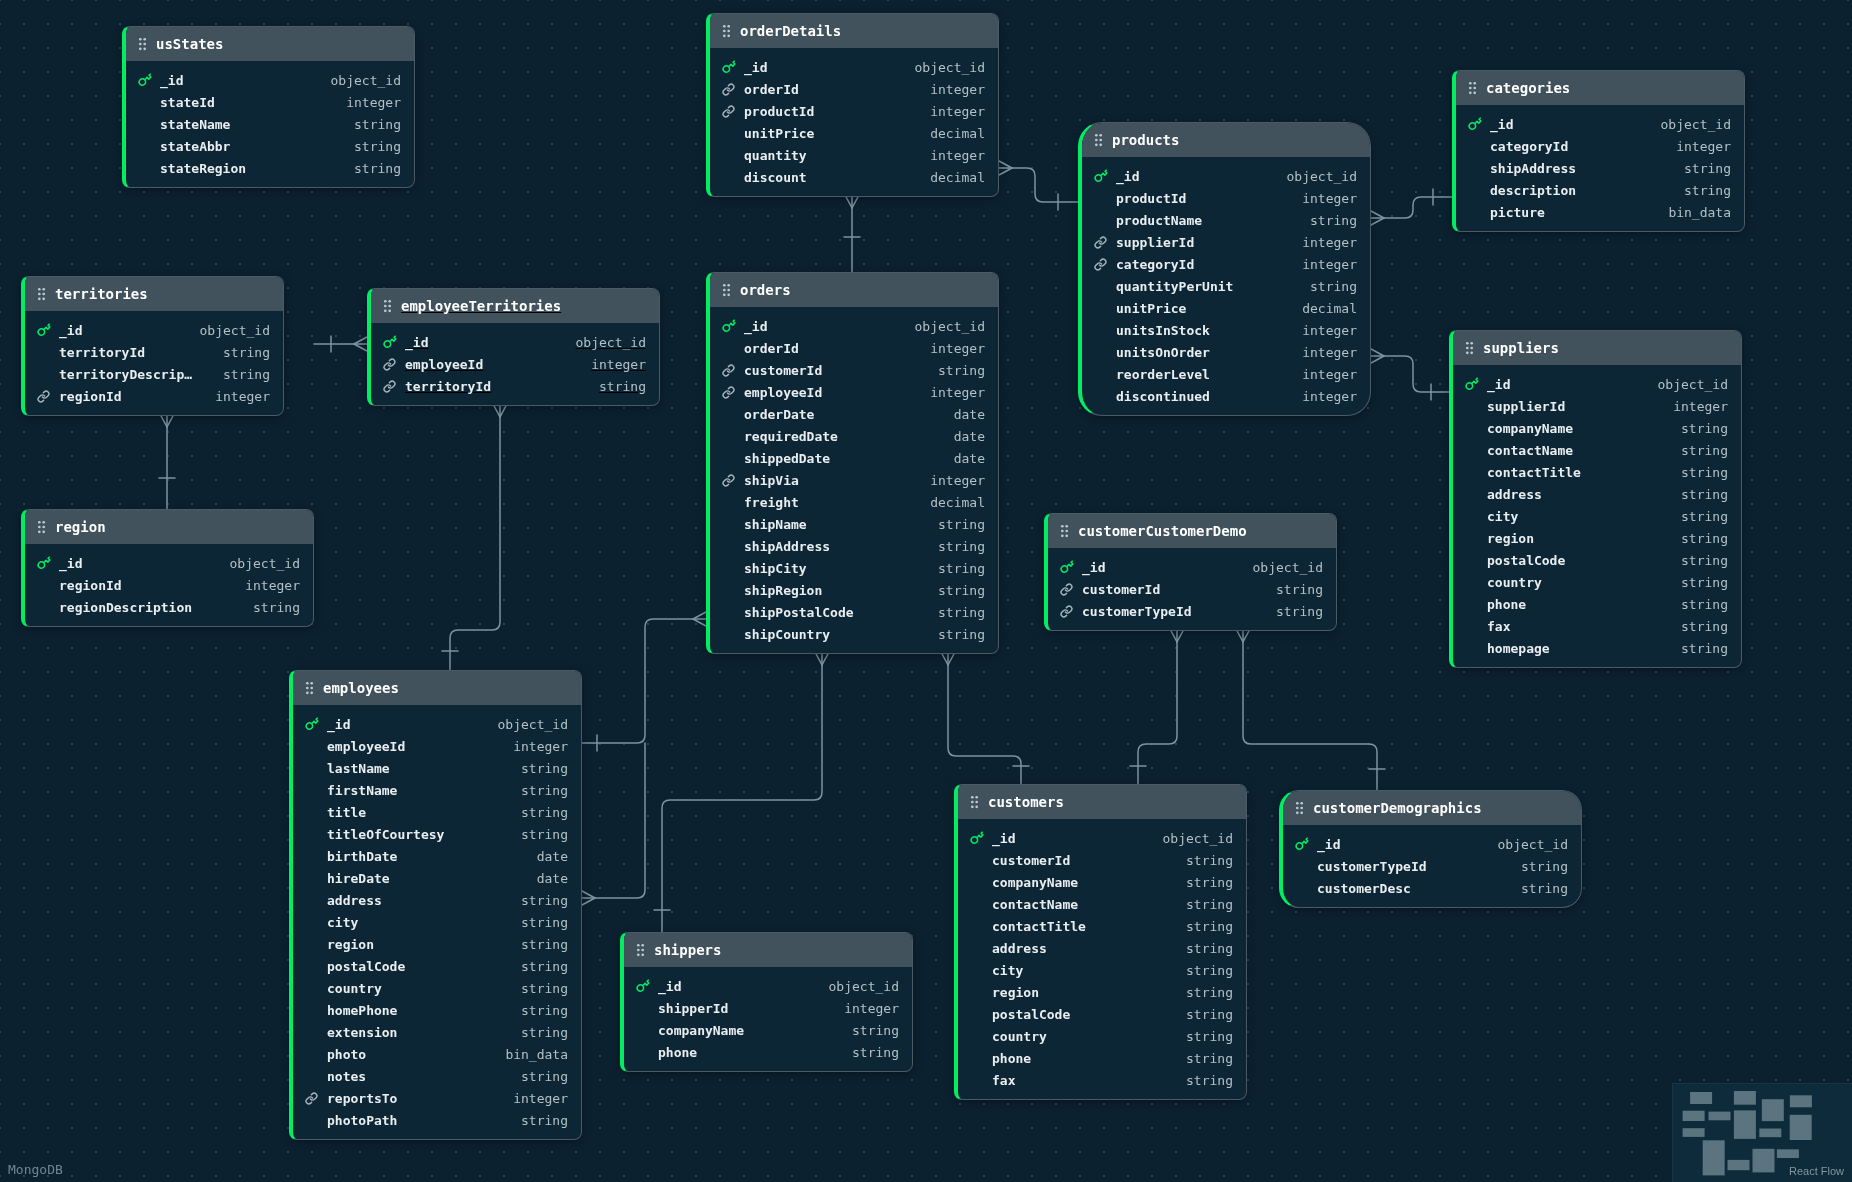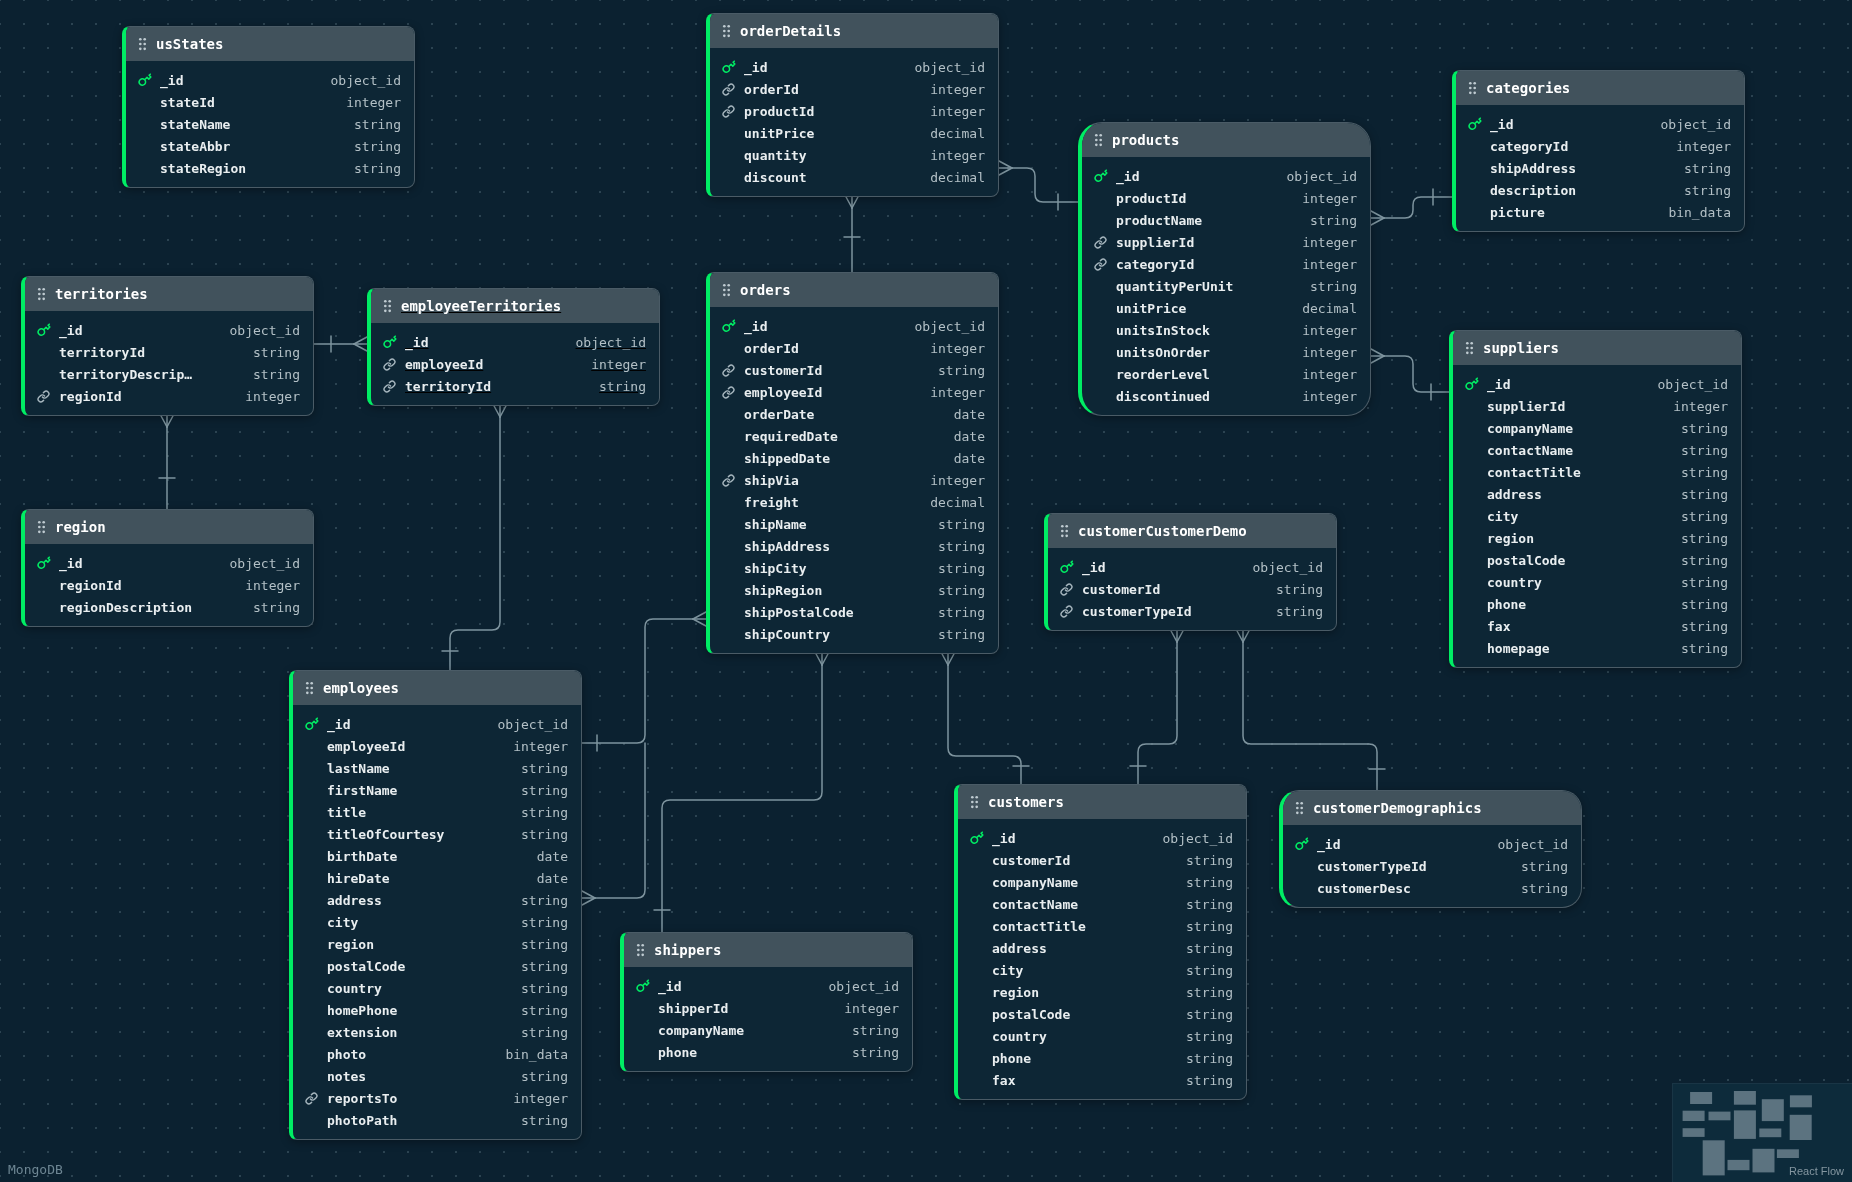--- a/index.html
+++ b/index.html
@@ -377,21 +377,21 @@
             <span class="fname">reorderLevel</span>
             <span class="ftype">integer</span>
           </div>
           <div class="frow">
             <span class="ficon"></span>
             <span class="fname">discontinued</span>
             <span class="ftype">integer</span>
           </div>
         </div>
       </div>
-      <div class="card" style="left: 21px; top: 276px; width: 293px;">
+      <div class="card" style="left: 21px; top: 276px; width: 263px;">
         <div class="card-header">
           <span style="display: flex;">
             <svg viewBox="0 0 10 16" width="9" height="14">
               <g fill="#BFCBD1">
                 <circle cx="2.5" cy="2.5" r="1.5"></circle>
                 <circle cx="7.5" cy="2.5" r="1.5"></circle>
                 <circle cx="2.5" cy="8" r="1.5"></circle>
                 <circle cx="7.5" cy="8" r="1.5"></circle>
                 <circle cx="2.5" cy="13.5" r="1.5"></circle>
                 <circle cx="7.5" cy="13.5" r="1.5"></circle>

